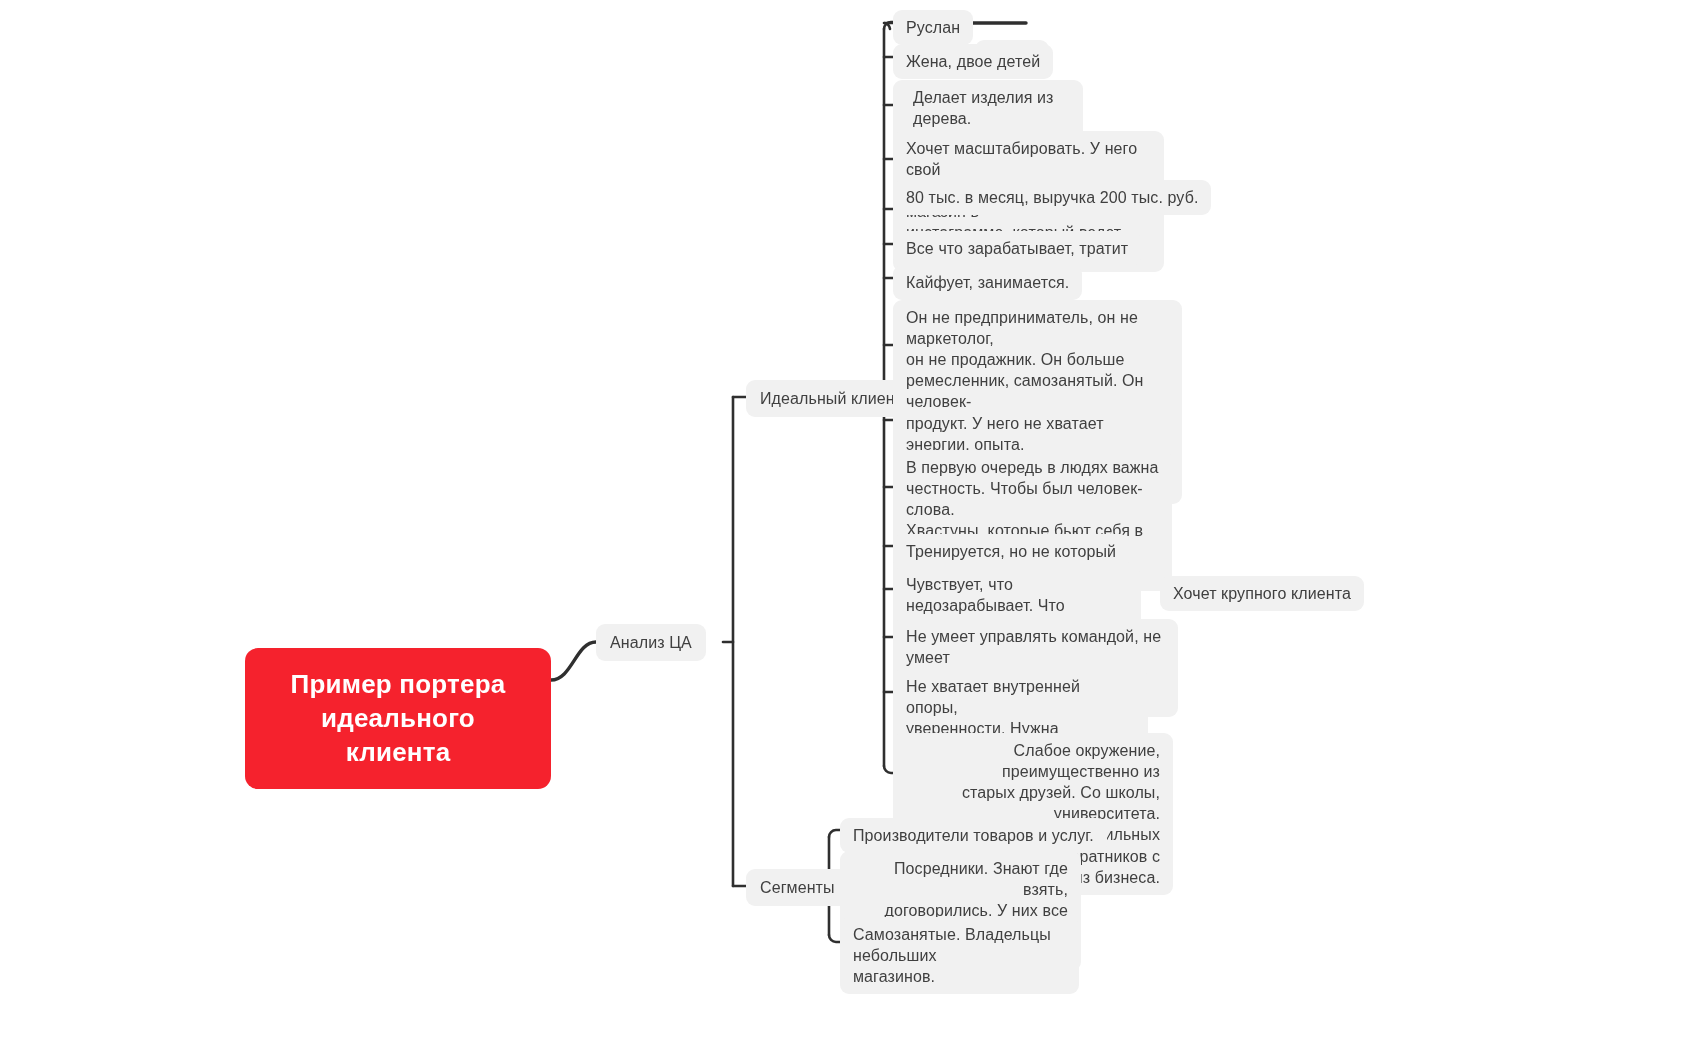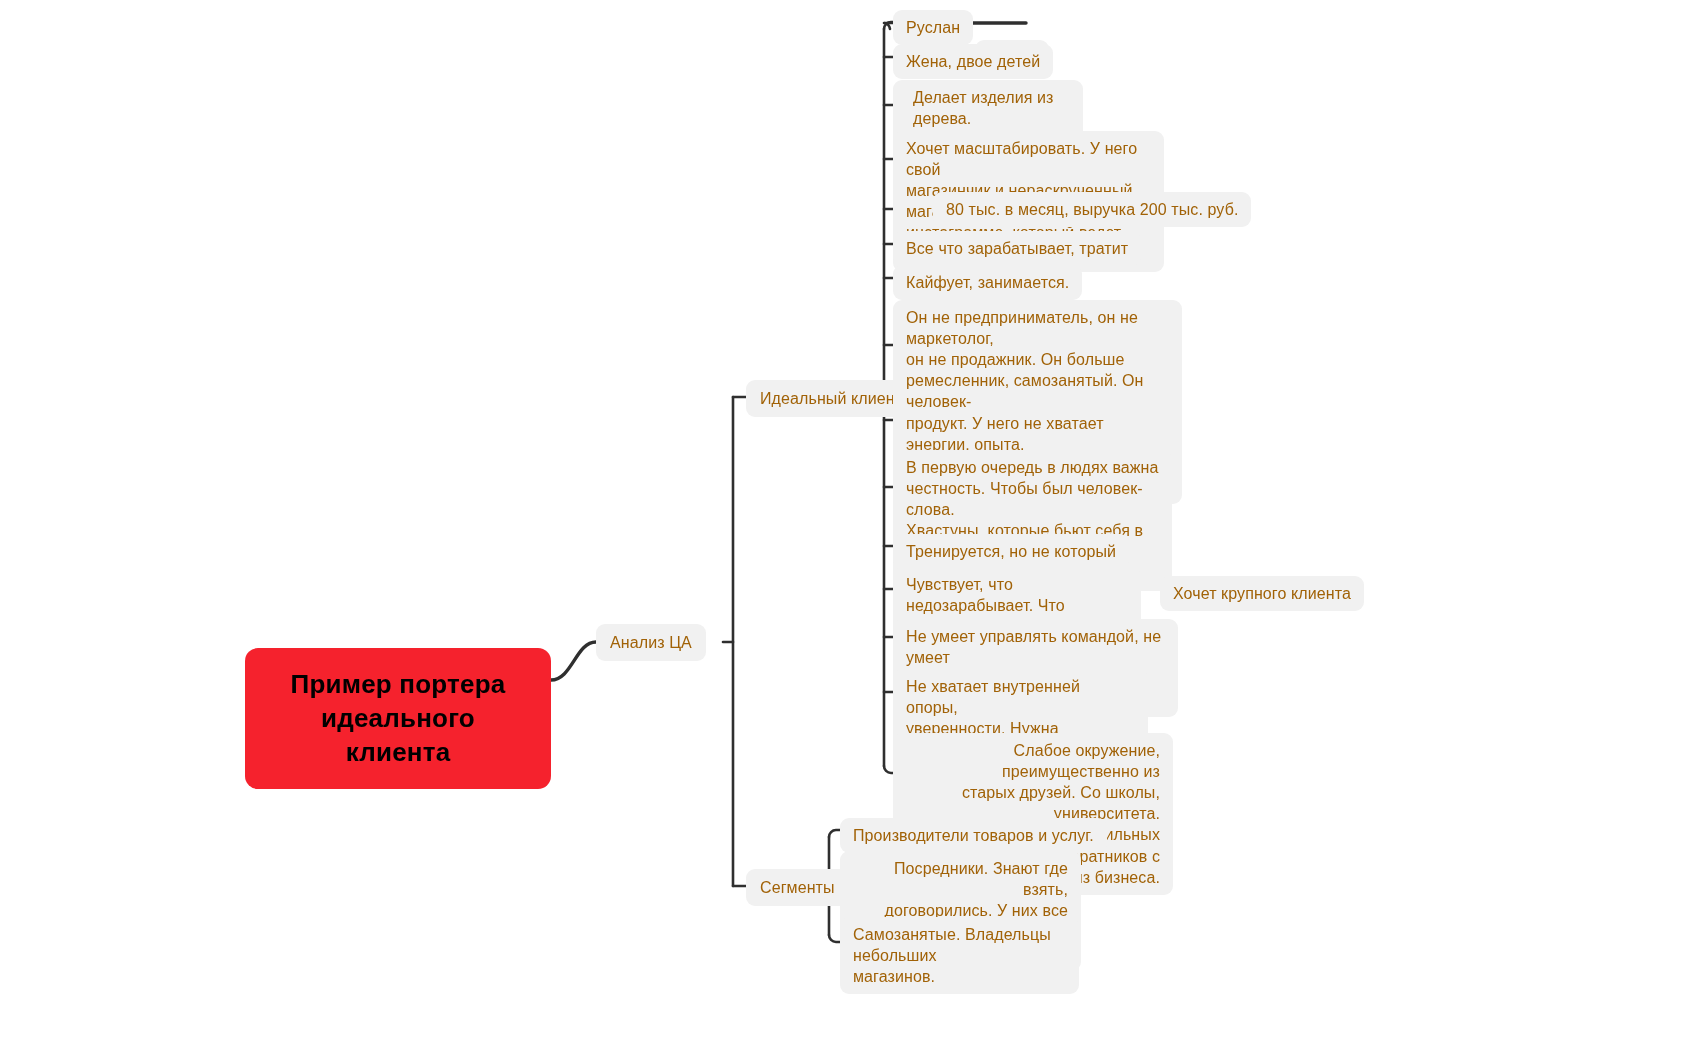--- a/index.html
+++ b/index.html
@@ -25,31 +25,31 @@
     left: 0; top: 0;
     width: 1699px;
     height: 1052px;
     pointer-events: none;
   }
   .node {
     position: absolute;
     box-sizing: border-box;
     border-radius: 9px;
     background: #f1f1f1;
-    color: #a16207;
+    color: #404040;
     font-size: 16px;
     line-height: 1.32;
     letter-spacing: 0.1px;
     padding: 7px 13px;
     white-space: pre-line;
     font-family: "Liberation Sans", sans-serif;
   }
   .node.root {
     background: #f5222d;
-    color: #000000;
+    color: #ffffff;
     font-weight: bold;
     font-size: 26px;
     line-height: 1.3;
     text-align: center;
     border-radius: 13px;
     padding: 20px 26px;
     letter-spacing: 0.2px;
   }
   .node.branch {
     font-size: 16px;
@@ -119,21 +119,21 @@
 
   <div class="node" style="left:893px; top:44px;">Жена, двое детей</div>
 
   <div class="node" style="left:893px; top:80px; width:190px;padding-left:20px;">Делает изделия из дерева.
 Декоративные, стульчики.</div>
 
   <div class="node" style="left:893px; top:131px; width:271px;">Хочет масштабировать. У него свой
 магазинчик и нераскрученный магазин в
 инстаграмме, который ведет сам.</div>
 
-  <div class="node" style="left:893px; top:192px;margin-left:40px;">80 тыс. в месяц, выручка 200 тыс. руб.</div>
+  <div class="node" style="left:893px; top:180px;">80 тыс. в месяц, выручка 200 тыс. руб.</div>
 
   <div class="node" style="left:893px; top:231px;">Все что зарабатывает, тратит</div>
 
   <div class="node" style="left:893px; top:265px;">Кайфует, занимается.</div>
 
   <div class="node" style="left:893px; top:300px; width:289px;">Он не предприниматель, он не маркетолог,
 он не продажник. Он больше
 ремесленник, самозанятый. Он человек-
 продукт. У него не хватает энергии, опыта,
 сил разбираться в бизнес-процессах</div>

